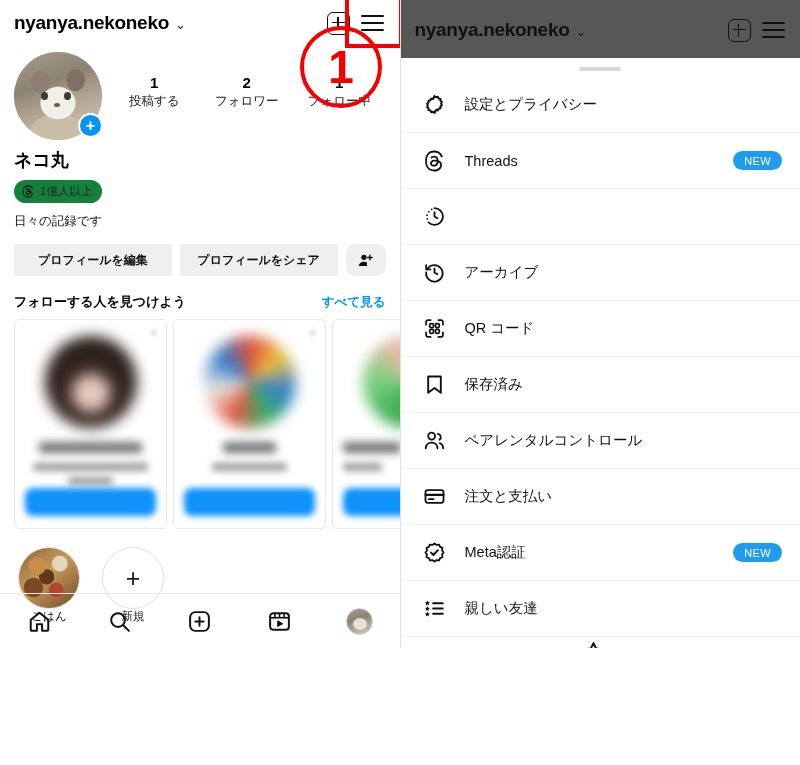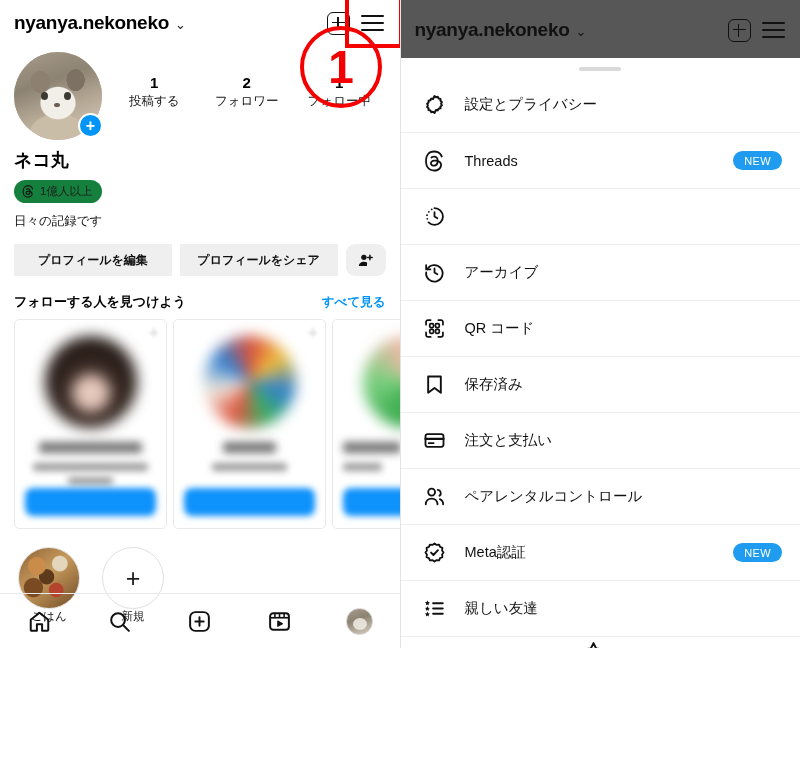--- a/index.html
+++ b/index.html
@@ -419,44 +419,44 @@
           <div class="mi-icon">
             <svg width="23" height="23" viewBox="0 0 24 24" fill="none" stroke="#111" stroke-width="2" stroke-linejoin="round">
               <path d="M5.4 3.6h13.2v17L12 15.6 5.4 20.6z"></path>
             </svg>
           </div>
           <div class="mi-label">保存済み</div>
         </div>
 
         <div class="menu-item">
           <div class="mi-icon">
-            <svg width="23" height="23" viewBox="0 0 24 24" fill="none" stroke="#111" stroke-width="1.9" stroke-linejoin="round" stroke-linecap="round">
-              <rect x="2.6" y="5.4" width="18.8" height="13.2" rx="2.3"></rect>
-              <path d="M2.6 10.2h18.8" stroke-width="2.4"></path>
-              <path d="M6 14.8h5"></path>
-            </svg>
-          </div>
-          <div class="mi-label">注文と支払い</div>
-        </div>
-
-        <div class="menu-item">
-          <div class="mi-icon">
             <svg width="23" height="23" viewBox="0 0 24 24" fill="none" stroke="#111" stroke-width="1.9" stroke-linecap="round" stroke-linejoin="round">
               <circle cx="9" cy="7.4" r="3.6"></circle>
               <path d="M2.9 20.2c0-3.6 2.6-6 6.1-6s6.1 2.4 6.1 6"></path>
               <path d="M15.4 5.1a3.4 3.4 0 0 1 1.8 6.1"></path>
               <path d="M17.6 14.8c2 .8 3.4 2.7 3.4 5.4"></path>
             </svg>
           </div>
           <div class="mi-label">ペアレンタルコントロール</div>
         </div>
 
         <div class="menu-item">
           <div class="mi-icon">
             <svg width="23" height="23" viewBox="0 0 24 24" fill="none" stroke="#111" stroke-width="1.9" stroke-linejoin="round" stroke-linecap="round">
+              <rect x="2.6" y="5.4" width="18.8" height="13.2" rx="2.3"></rect>
+              <path d="M2.6 10.2h18.8" stroke-width="2.4"></path>
+              <path d="M6 14.8h5"></path>
+            </svg>
+          </div>
+          <div class="mi-label">注文と支払い</div>
+        </div>
+
+        <div class="menu-item">
+          <div class="mi-icon">
+            <svg width="23" height="23" viewBox="0 0 24 24" fill="none" stroke="#111" stroke-width="1.9" stroke-linejoin="round" stroke-linecap="round">
               <path d="M12 2.6l2.2 1.5 2.6-.4 1 2.5 2.5 1-.4 2.6L21.4 12l-1.5 2.2.4 2.6-2.5 1-1 2.5-2.6-.4L12 21.4l-2.2-1.5-2.6.4-1-2.5-2.5-1 .4-2.6L2.6 12l1.5-2.2-.4-2.6 2.5-1 1-2.5 2.6.4z"></path>
               <path d="M8.4 12.1l2.5 2.5 4.7-5" stroke-width="2"></path>
             </svg>
           </div>
           <div class="mi-label">Meta認証</div>
           <div class="badge-new">NEW</div>
         </div>
 
         <div class="menu-item">
           <div class="mi-icon">

